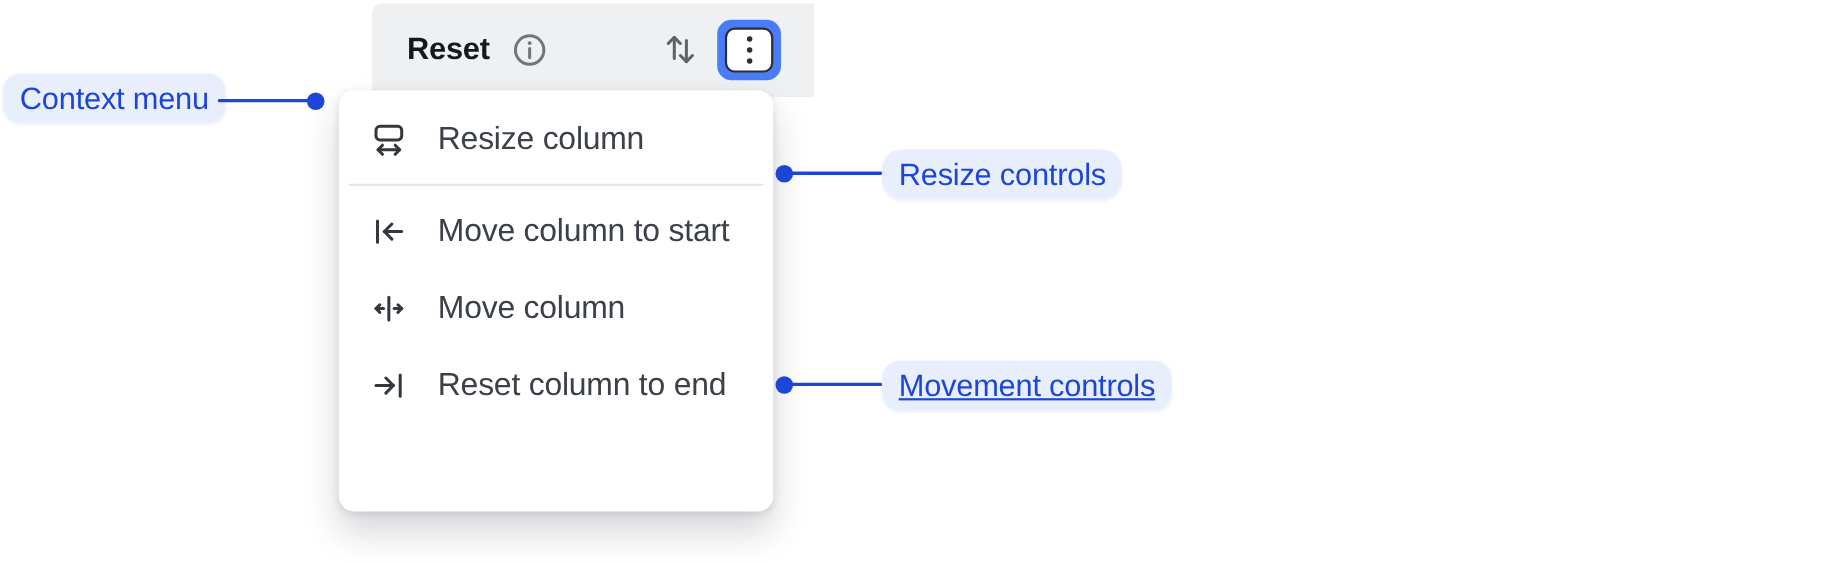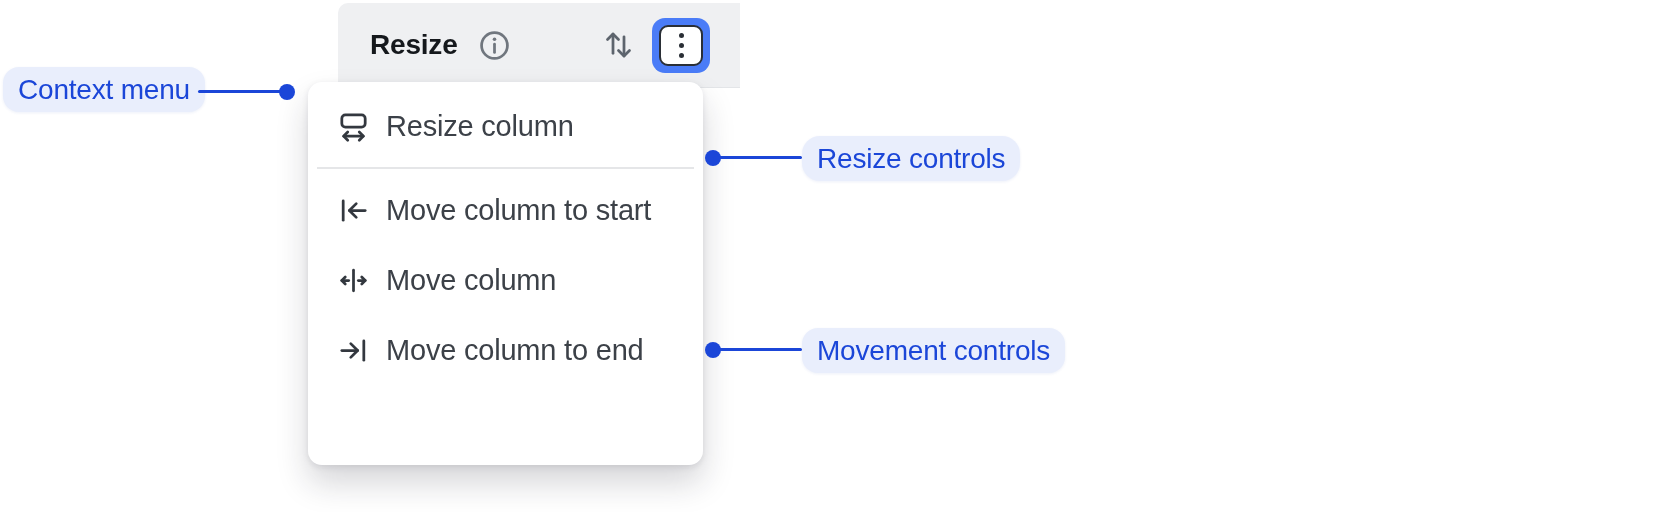--- a/index.html
+++ b/index.html
@@ -28,21 +28,21 @@
   }
   .kebab-dot{width:5px;height:5px;border-radius:50%;background:#2a2f36;}
 
   
   .ctx-menu{
     position:absolute;left:308px;top:82px;width:395px;height:383px;box-sizing:border-box;
     background:#ffffff;border-radius:14px;padding:9px 0;
     box-shadow:0 2px 6px rgba(25,30,45,0.10), 0 18px 32px rgba(25,30,45,0.18);
   }
   .menu-item{
-    height:70px;display:flex;align-items:center;gap:16px;padding:0 20px 0 29px;
+    height:70px;display:flex;align-items:center;gap:28px;padding:0 20px 0 29px;
     cursor:pointer;background:transparent;
   }
   .mi-icon{width:33px;height:33px;color:#33383f;display:flex;flex:none;}
   .mi-label{font-size:29px;color:#3c4148;letter-spacing:-0.2px;white-space:nowrap;}
   .menu-divider{height:2px;background:#e5e6e8;margin:6px 9px;border:none;}
 
   svg.icn{width:100%;height:100%;fill:none;stroke:currentColor;stroke-width:2;
     stroke-linecap:round;stroke-linejoin:round;display:block;}
 
   
@@ -53,21 +53,21 @@
   }
   .leader{position:absolute;height:3px;background:#1b46d8;border-radius:2px;}
   .dot{position:absolute;width:16px;height:16px;border-radius:50%;background:#1b46d8;}
 </style>
 </head>
 <body>
 
 <div class="canvas">
 
   <div class="col-header">
-    <span class="hdr-label">Resize</span>
+    <span class="hdr-label">Reset</span>
     <span class="hdr-info">
       <svg class="icn" viewBox="0 0 24 24" stroke-width="1.8">
         <circle cx="12" cy="12" r="9.4"></circle>
         <path d="M12 11v6"></path>
         <path d="M12 7.4h.01" stroke-width="2.6"></path>
       </svg>
     </span>
     <span class="hdr-spacer"></span>
     <span class="hdr-sort">
       <svg class="icn" viewBox="0 0 24 27" stroke-width="2.1">
@@ -128,30 +128,30 @@
     </div>
 
     <div class="menu-item">
       <span class="mi-icon">
         <svg class="icn" viewBox="0 0 24 24">
           <path d="M19.5 5v14"></path>
           <path d="M3.5 12H15"></path>
           <path d="M10 7l5 5-5 5"></path>
         </svg>
       </span>
-      <span class="mi-label">Move column to end</span>
+      <span class="mi-label">Reset column to end</span>
     </div>
 
   </div>
 
   <span class="pill" style="left:3px;top:67px;">Context menu</span>
   <span class="leader" style="left:198px;top:90px;width:89px;"></span>
   <span class="dot" style="left:279px;top:84px;"></span>
 
   <span class="dot" style="left:705px;top:150px;"></span>
   <span class="leader" style="left:713px;top:156px;width:89px;"></span>
   <span class="pill" style="left:802px;top:136px;border-radius:18px;">Resize controls</span>
 
   <span class="dot" style="left:705px;top:342px;"></span>
   <span class="leader" style="left:713px;top:348px;width:89px;"></span>
-  <span class="pill" style="left:802px;top:328px;">Movement controls</span>
+  <span class="pill" style="left:802px;top:328px;text-decoration:underline;">Movement controls</span>
 
 </div>
 
 </body></html>

